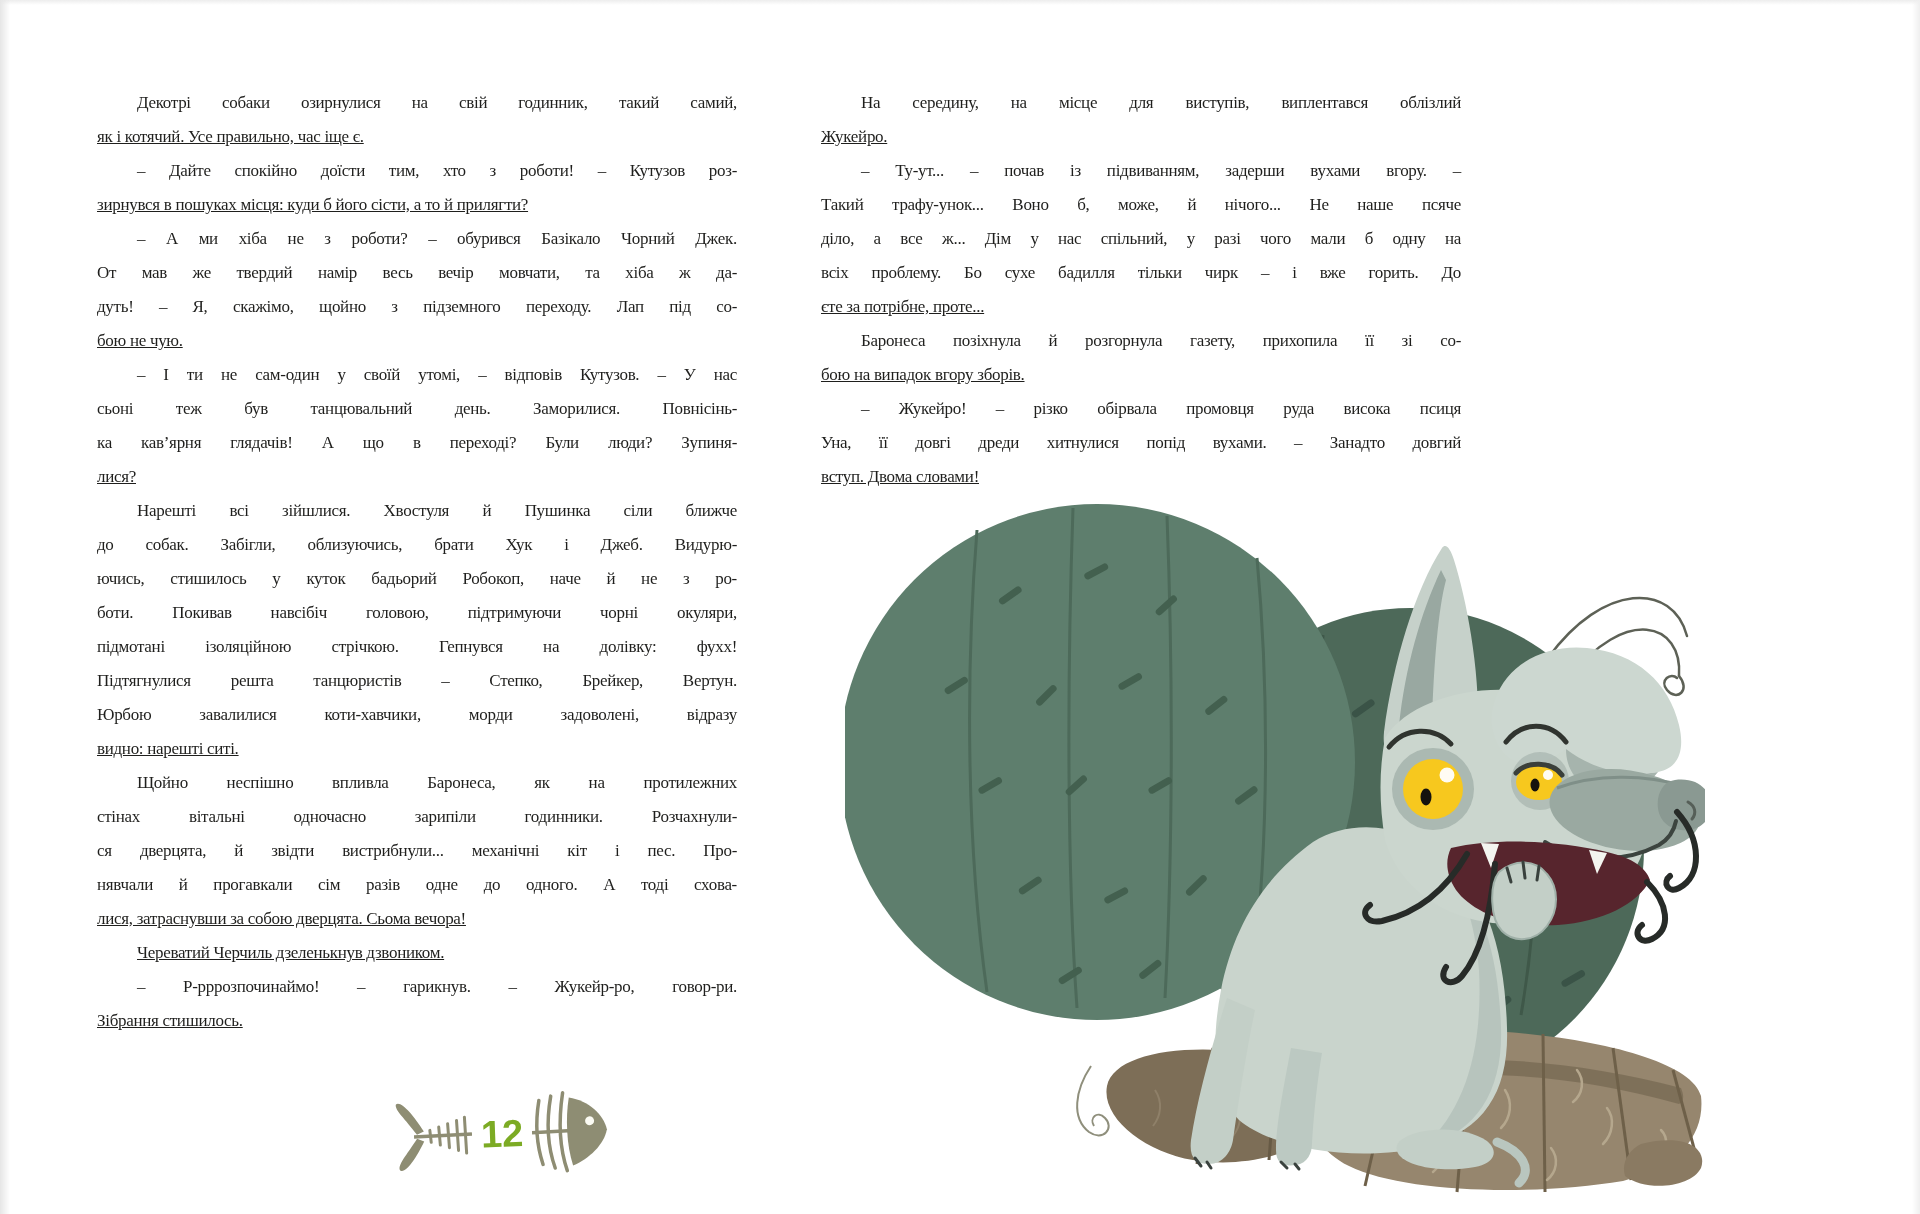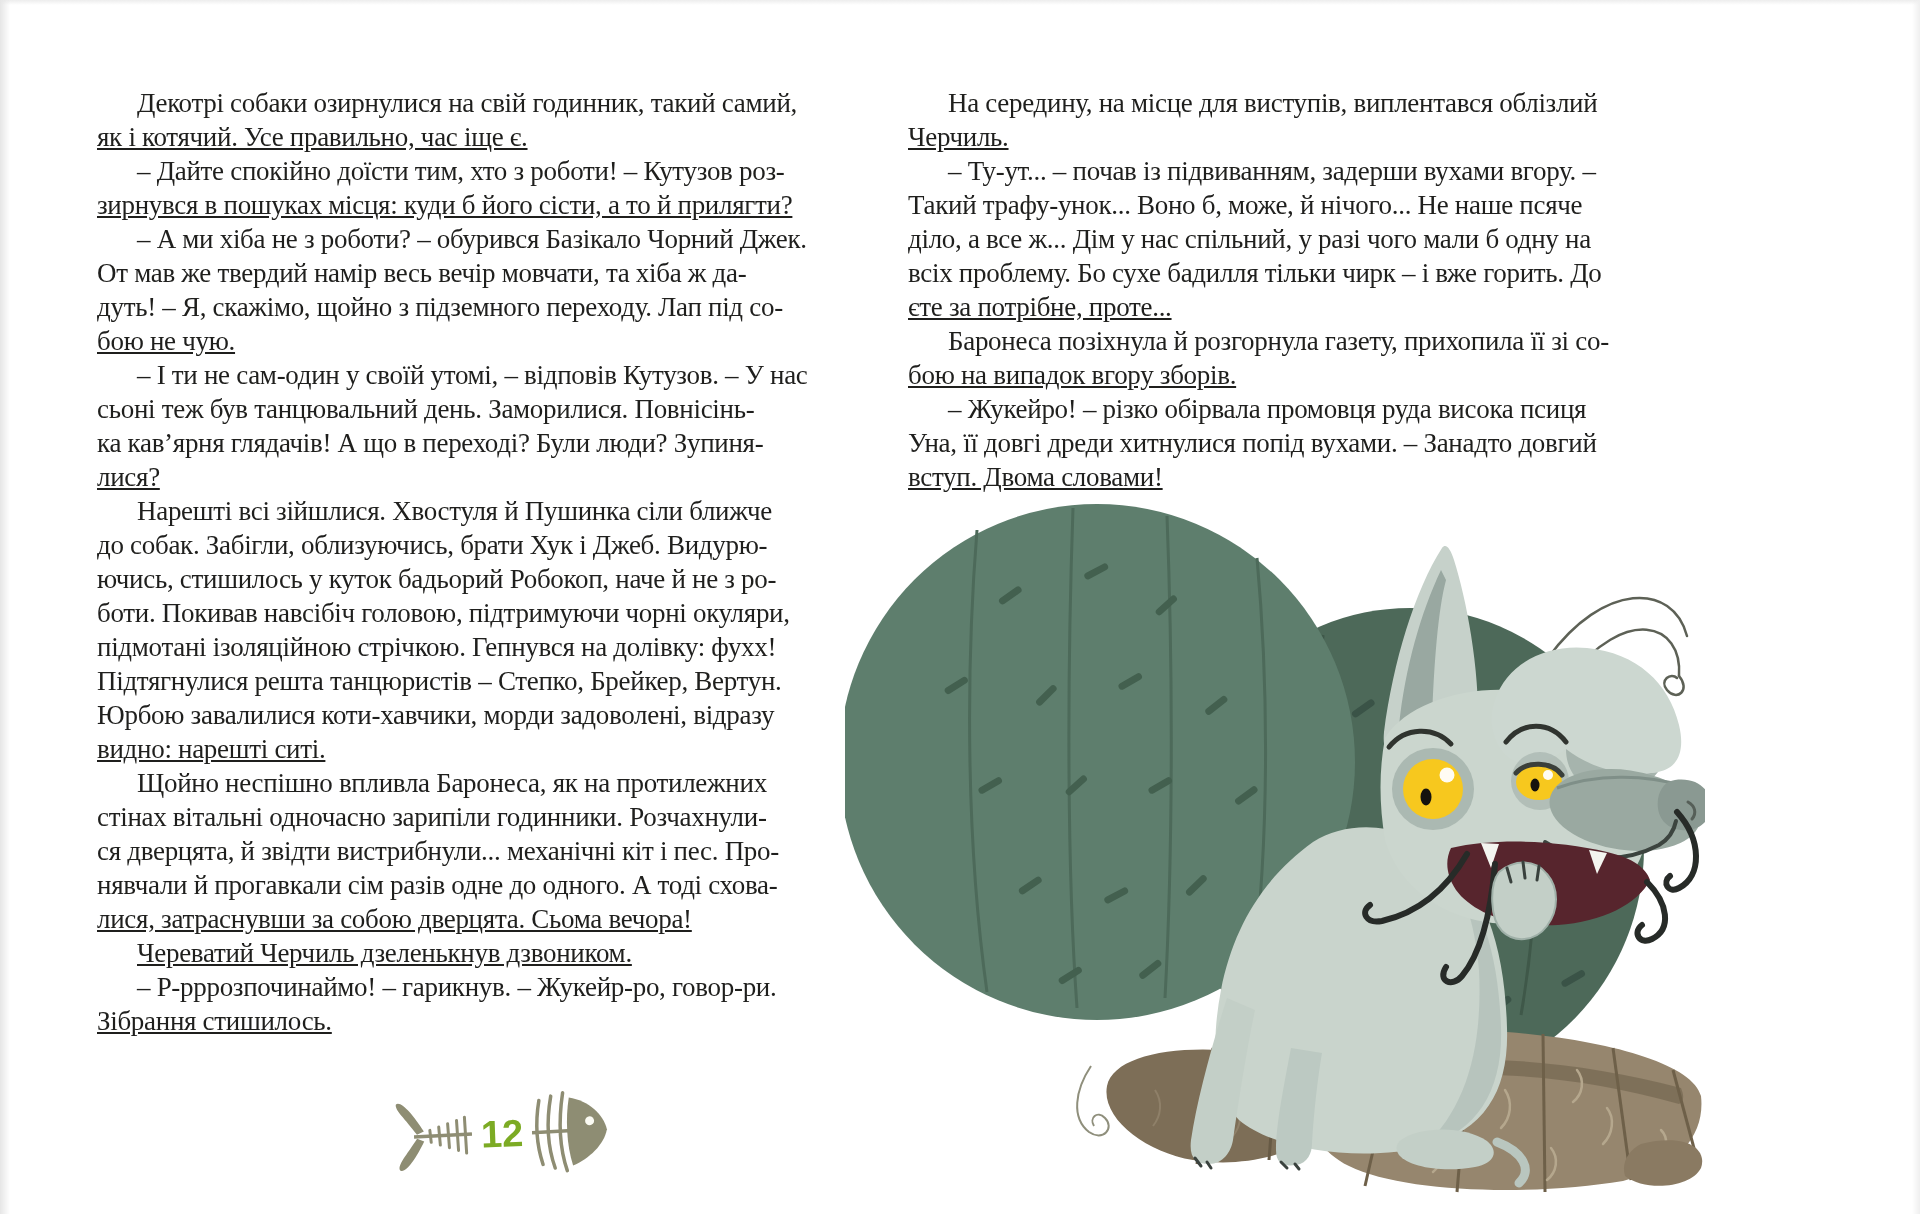--- a/index.html
+++ b/index.html
@@ -6,24 +6,24 @@
   body{width:1920px;height:1214px;position:relative;overflow:hidden;
        font-family:"Liberation Serif","DejaVu Serif",serif;color:#1f1f1d;}
 
   .edge-left{position:absolute;left:0;top:0;width:10px;height:100%;
     background:linear-gradient(to right,#e6e6e6,rgba(255,255,255,0));}
   .edge-top{position:absolute;left:0;top:0;width:100%;height:5px;
     background:linear-gradient(to bottom,#ededed,rgba(255,255,255,0));}
   .edge-right{position:absolute;right:0;top:0;width:8px;height:100%;
     background:linear-gradient(to left,#efefef,rgba(255,255,255,0));}
 
-  .text-col{position:absolute;top:86px;font-size:27px;line-height:34px;
+  .text-col{position:absolute;top:86px;font-size:17px;line-height:34px;
     letter-spacing:-0.3px;width:640px;}
   .col-left{left:97px;}
-  .col-right{left:908px;}
+  .col-right{left:821px;}
   .para{margin:0;}
   .line{white-space:nowrap;text-align:justify;text-align-last:justify;}
   .line.first{text-indent:40px;}
   .line.last{text-align-last:left;text-decoration:underline;}
 
   .footer-fish{position:absolute;left:386px;top:1090px;display:flex;
     align-items:center;gap:9px;transform:rotate(-2deg);}
   .page-number{font-family:"Liberation Sans","DejaVu Sans",sans-serif;
     font-weight:bold;font-size:38px;color:#7cab24;line-height:1;}
 
@@ -80,21 +80,21 @@
     </div>
     <div class="para">
       <div class="line first">– Р-рррозпочинаймо! – гарикнув. – Жукейр-ро, говор-ри.</div>
       <div class="line last">Зібрання стишилось.</div>
     </div>
   </div>
 
 <div class="text-col col-right">
     <div class="para">
       <div class="line first">На середину, на місце для виступів, виплентався облізлий</div>
-      <div class="line last">Черчиль.</div>
+      <div class="line last">Жукейро.</div>
     </div>
     <div class="para">
       <div class="line first">– Ту-ут... – почав із підвиванням, задерши вухами вгору. –</div>
       <div class="line">Такий трафу-унок... Воно б, може, й нічого... Не наше псяче</div>
       <div class="line">діло, а все ж... Дім у нас спільний, у разі чого мали б одну на</div>
       <div class="line">всіх проблему. Бо сухе бадилля тільки чирк – і вже горить. До</div>
       <div class="line last">єте за потрібне, проте...</div>
     </div>
     <div class="para">
       <div class="line first">Баронеса позіхнула й розгорнула газету, прихопила її зі со-</div>

